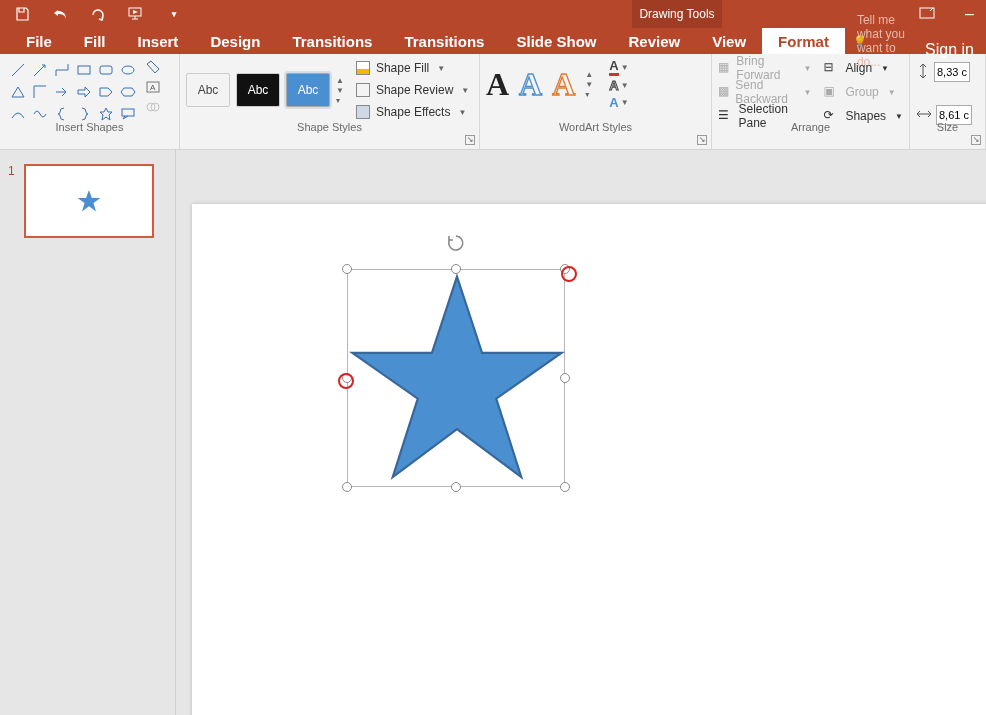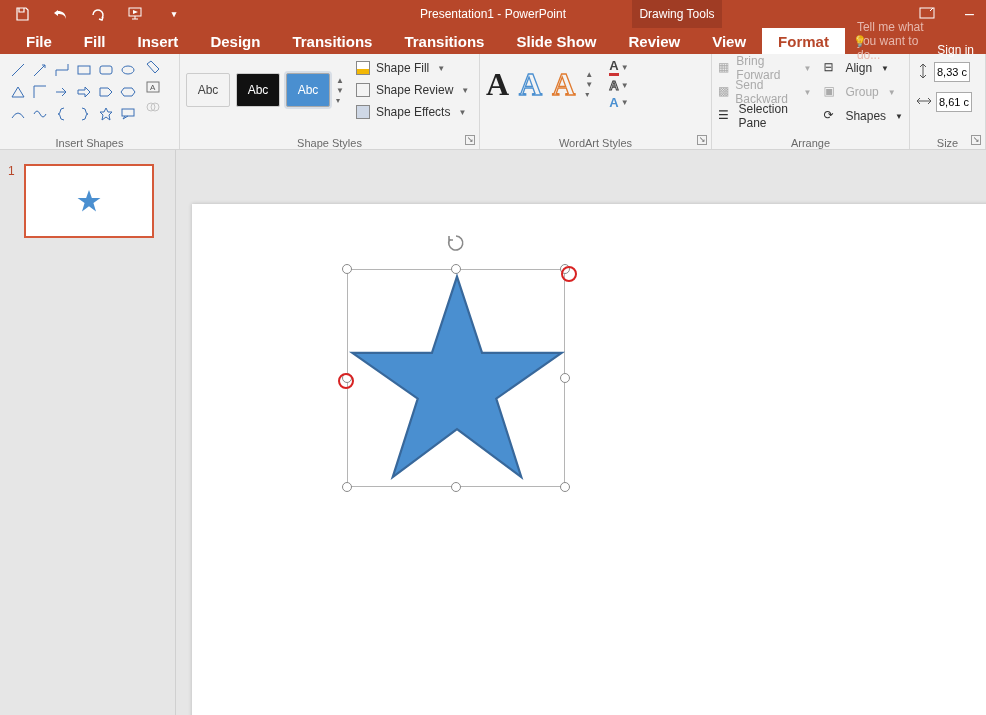--- a/index.html
+++ b/index.html
@@ -12,26 +12,26 @@
 .titlebar-center { position: absolute; left: 0; right: 0; display: flex; justify-content: center; pointer-events: none; font-size: 12px; }
 .titlebar-right { margin-left: auto; padding-right: 12px; font-size: 16px; display:flex; gap:30px; align-items:center;}
 .contextual-tab-label { position: absolute; left: 632px; top: 0; height: 28px; width: 90px; background: #a03c24; display: flex; align-items: center; justify-content: center; font-size: 12px; }
 
 
 .tabstrip { height: 26px; background: #b7472a; display: flex; align-items: stretch; padding-left: 10px; }
 .tab { padding: 0 16px; display: flex; align-items: center; color: #fff; font-size: 15px; cursor: pointer; font-weight: bold; }
 .tab.active { background: #fff; color: #b7472a; }
 .tell-me { flex: 1; display: flex; align-items: center; color: #e7b8ad; padding-left: 12px; font-size: 12px; position:relative; }
 .tell-me::before{content:"💡"; position:absolute; left:8px; font-size:11px; opacity:.7;}
-.signin { color: #fff; padding: 0 12px; display:flex; align-items:center; font-size:12px;margin-top:18px;}
+.signin { color: #fff; padding: 0 12px; display:flex; align-items:center; font-size:16px;margin-top:18px;}
 
 
 .ribbon { height: 96px; background: #f3f3f3; border-bottom: 1px solid #d4d4d4; display: flex; }
 .group { border-right: 1px solid #d8d8d8; display: flex; flex-direction: column; position: relative; padding: 4px 6px 16px 6px; }
-.group-label { position: absolute; bottom: 0; left: 0; right: 0; text-align: center; font-size: 11px; color: #6a6a6a; }
+.group-label { position: absolute; bottom: 16px; left: 0; right: 0; text-align: center; font-size: 11px; color: #6a6a6a; }
 .launcher { position:absolute; bottom:4px; right:4px; width:10px; height:10px; border:1px solid #999; font-size:8px; line-height:8px; text-align:center; color:#666;}
 
 
 .shapes-grid { display: grid; grid-template-columns: repeat(6, 20px); grid-auto-rows: 20px; gap: 2px; padding:2px;}
 .shapes-grid div { display:flex; align-items:center; justify-content:center; }
 .shapes-grid svg { width: 16px; height: 16px; stroke: #3a6fb5; stroke-width: 1; fill: none; }
 .shape-side{display:flex;flex-direction:column;gap:2px;margin-left:4px;}
 .tiny-btn{width:18px;height:18px;border:1px solid transparent;display:flex;align-items:center;justify-content:center;font-size:11px;color:#555;}
 
 
@@ -53,21 +53,21 @@
 .wa-outline-orange{color:transparent;-webkit-text-stroke:1.3px #e07a2e;}
 .tiny-stack{display:flex;flex-direction:column;gap:2px;margin-left:6px;}
 
 
 .arr-col{display:flex;flex-direction:column;gap:4px;font-size:12px;color:#333;}
 .arr-item{display:flex;align-items:center;gap:6px;height:20px;}
 .arr-item.dis{color:#aaa;}
 .ic{width:16px;height:16px;display:inline-block;}
 
 
-.size-col{display:flex;flex-direction:column;gap:10px;padding-top:4px;}
+.size-col{display:flex;flex-direction:column;gap:23px;padding-top:4px;}
 .sp-row{display:flex;align-items:center;gap:4px;}
 .sp-row input{width:36px;height:20px;border:1px solid #aaa;font-size:11px;padding:0 2px;}
 
 
 .workspace{position:absolute;top:150px;bottom:0;left:0;right:0;display:flex;background:#e6e6e6;}
 .slide-panel{width:176px;background:#e6e6e6;border-right:1px solid #d0d0d0;padding:14px 10px;}
 .thumb-wrap{position:relative;}
 .thumb-num{position:absolute;left:-2px;top:0;font-size:12px;color:#b7472a;}
 .thumb{margin-left:14px;width:130px;height:74px;background:#fff;border:2px solid #d55a3a;display:flex;align-items:center;justify-content:center;}
 .thumb svg{width:26px;height:26px;}
@@ -112,21 +112,20 @@
     </div>
     <div class="qat-btn">
       <svg width="16" height="14" viewBox="0 0 16 14">
           <rect x="1" y="1" width="12" height="8" fill="none" stroke="#fff"></rect>
           <path d="M5 3l5 2-5 2z" fill="#fff"></path>
           <path d="M7 9v3M4 12h6" stroke="#fff"></path>
         </svg>
     </div>
     <div class="qat-btn" style="font-size:9px;color:#fff">▾</div>
   </div>
-  <div class="titlebar-center">Presentation1 - PowerPoint</div>
   <div class="contextual-tab-label">Drawing Tools</div>
   <div class="titlebar-right">
     <span>
       <svg width="16" height="12" viewBox="0 0 16 12">
           <rect x="1" y="1" width="14" height="10" fill="none" stroke="#fff"></rect>
           <path d="M11 4l3-3" stroke="#fff"></path>
         </svg>
     </span>
     <span>–</span>
   </div>

